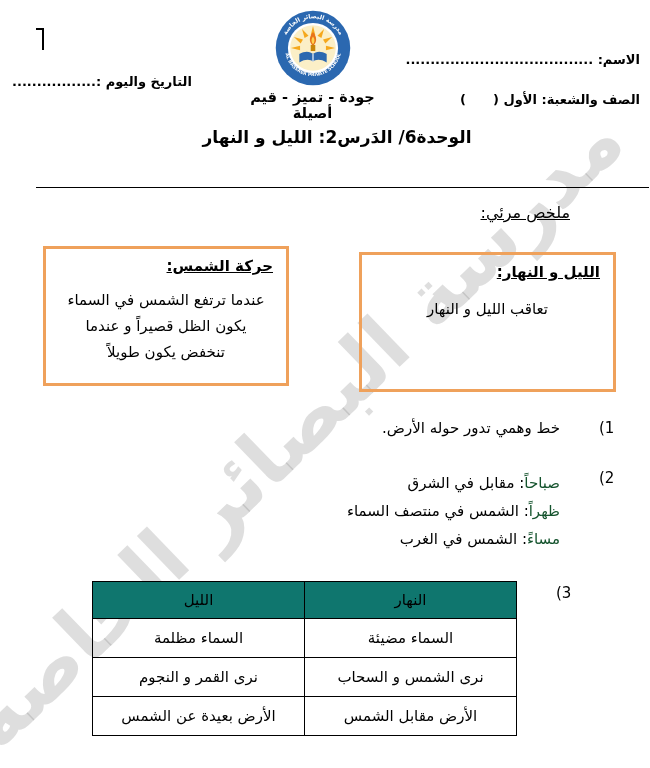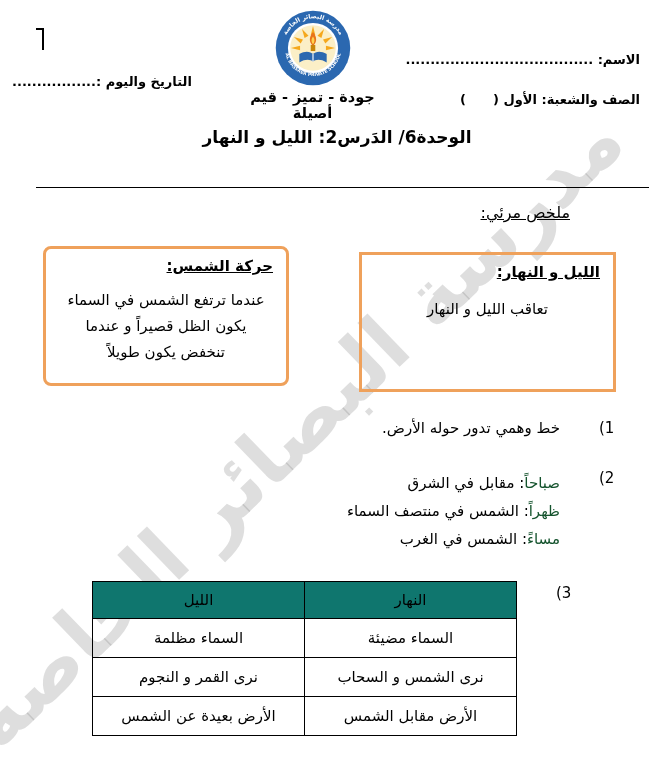--- a/index.html
+++ b/index.html
@@ -18,21 +18,21 @@
   .date{left:12px;top:74px;}
   .title{position:absolute;left:0;width:100%;text-align:center;font-weight:bold;
          font-size:17px;direction:rtl;padding-left:12px;}
   .t1{top:127px;} .t2{top:155px;}
   .rule{position:absolute;left:36px;top:187px;width:613px;border-top:1.6px solid #000;height:0;}
   .summary{position:absolute;right:80px;top:203px;font-size:16px;direction:rtl;
            text-decoration:underline;}
   .box{position:absolute;top:246px;height:140px;box-sizing:border-box;
        border:3px solid #EFA15B;padding:8px 13px;direction:rtl;background:transparent;}
   .box-nd{left:359px;width:257px;margin-top:6px;}
-  .box-sm{left:43px;width:246px;border-radius:8px;}
+  .box-sm{left:43px;width:246px;}
   .bhead{font-size:15px;font-weight:bold;text-decoration:underline;text-align:right;}
   .bbody{margin-top:15px;}
   .bline{text-align:center;font-size:15px;line-height:26px;}
   .marker{position:absolute;font-size:15px;direction:ltr;unicode-bidi:isolate;}
   .m1{left:599px;top:419px;} .m2{left:599px;top:469px;} .m3{left:556px;top:584px;}
   .itext{position:absolute;direction:rtl;text-align:right;font-size:15px;white-space:nowrap;}
   .i1{right:90px;top:419px;}
   .i2{right:90px;top:469px;line-height:28px;}
   .red{color:#14532d;}
   table.dn{position:absolute;left:92px;top:581px;width:425px;border-collapse:collapse;

